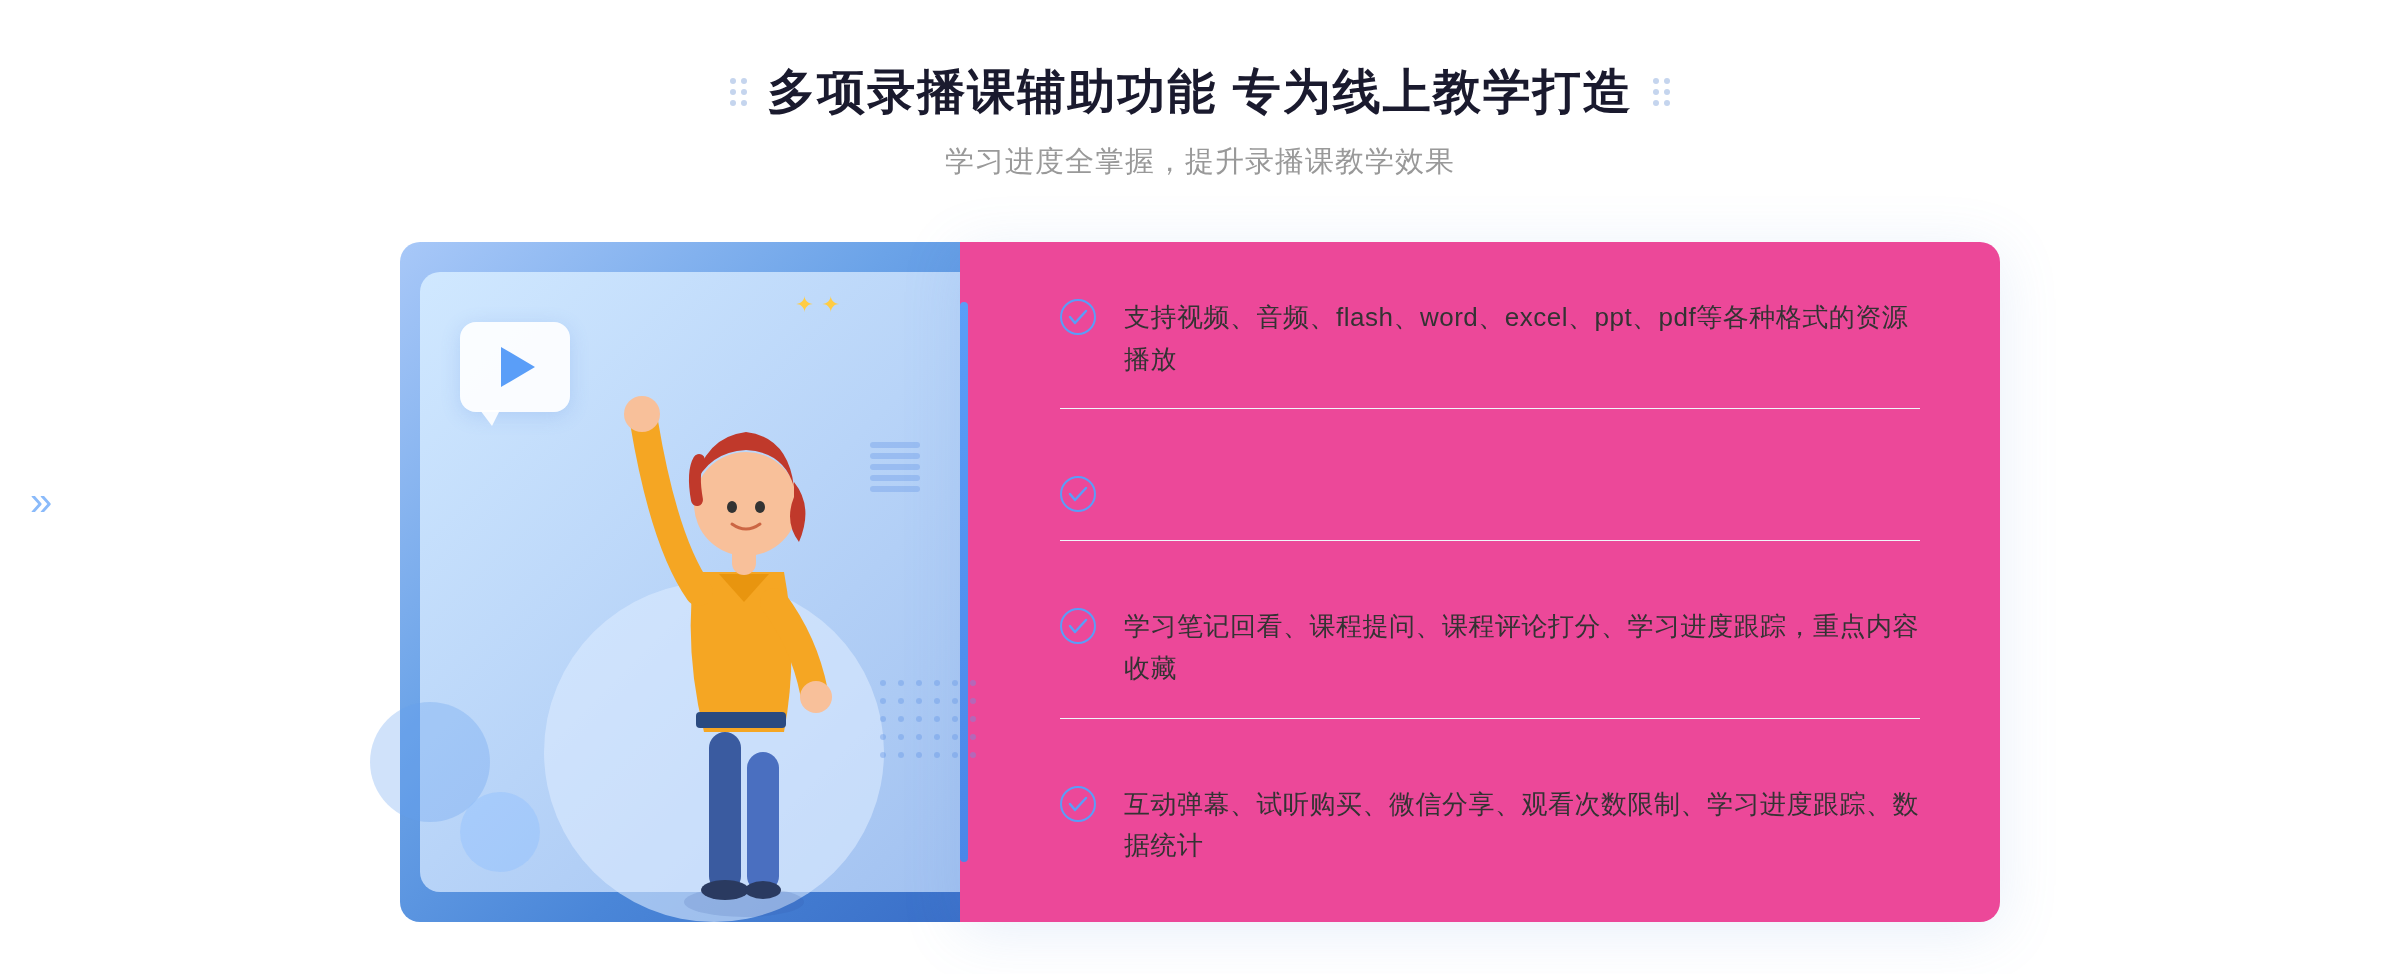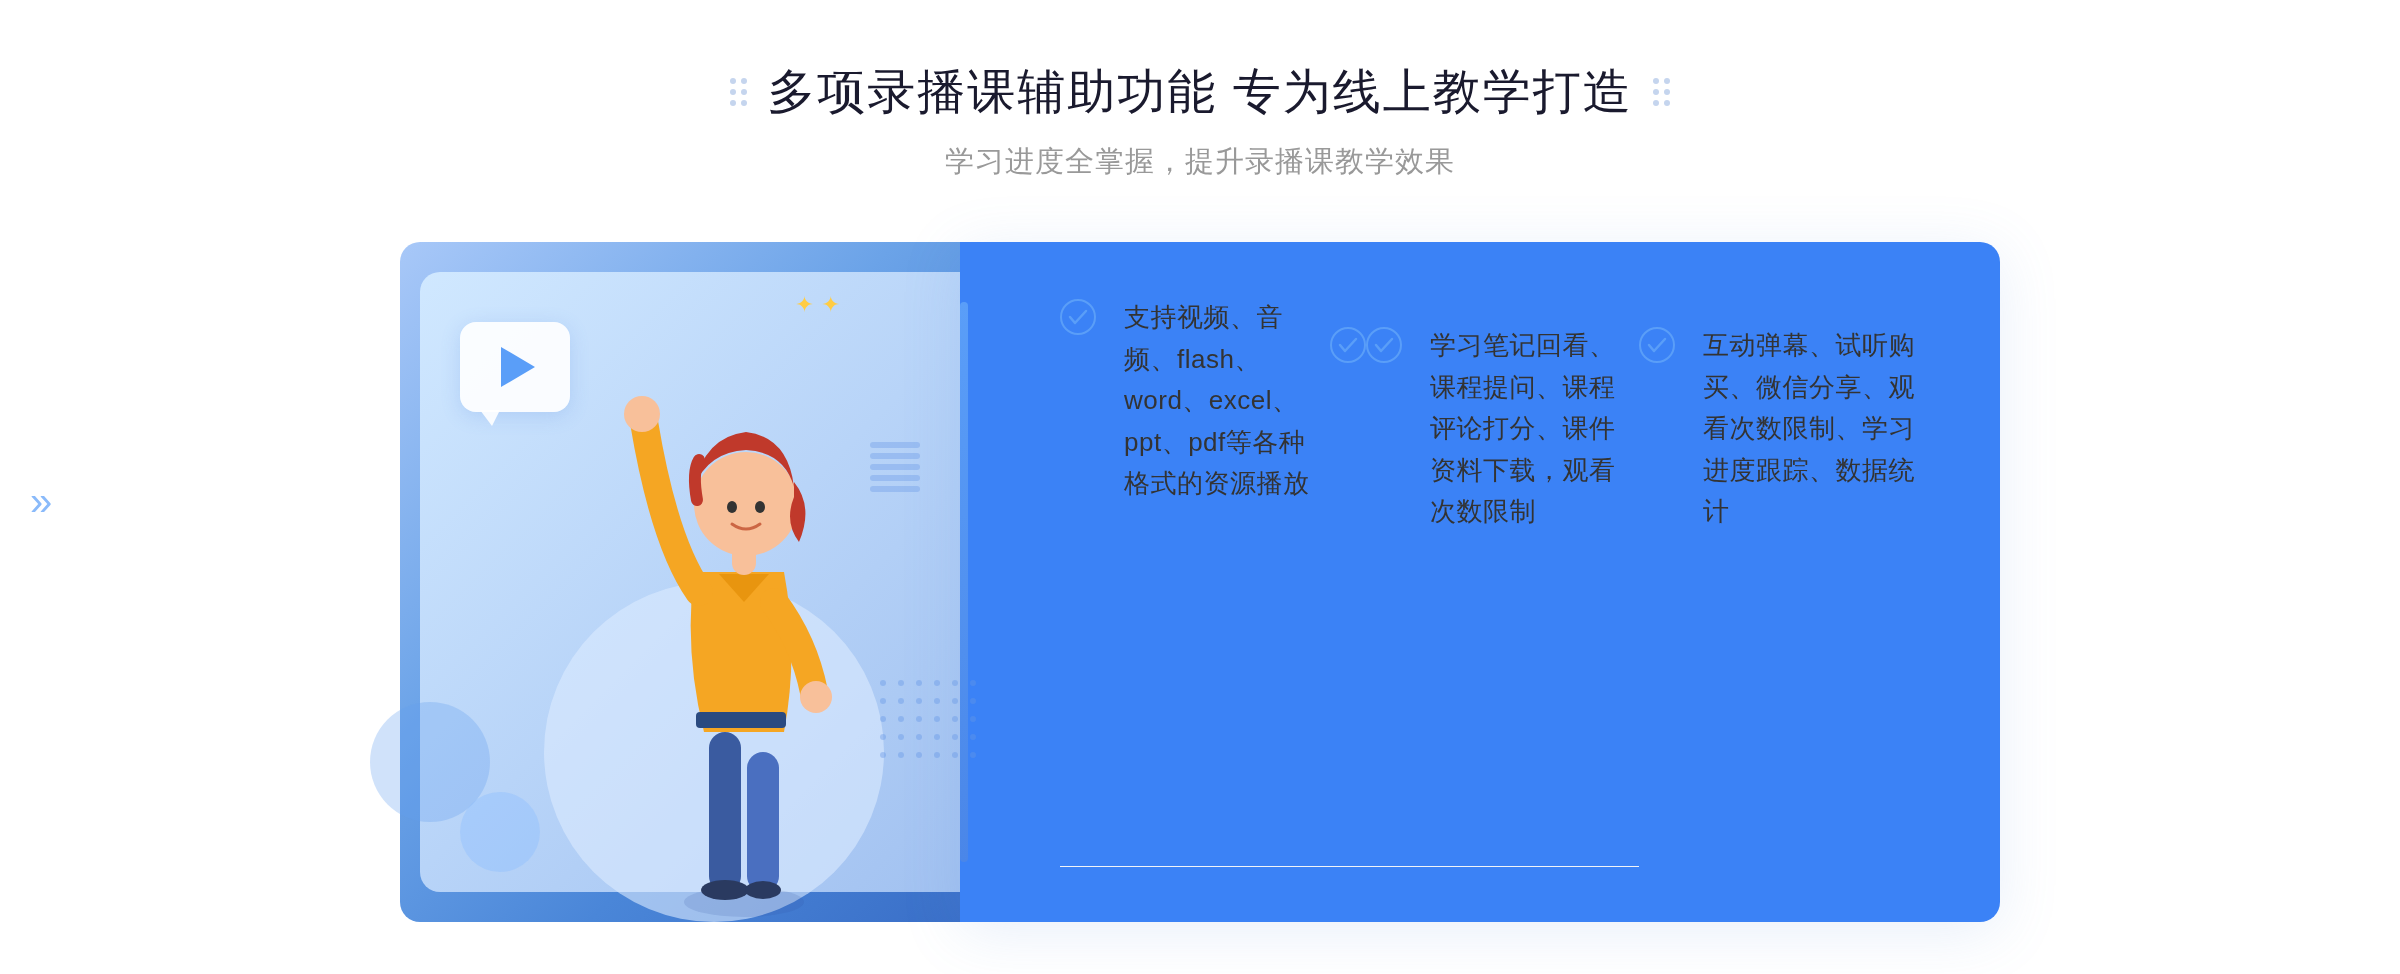--- a/index.html
+++ b/index.html
@@ -56,21 +56,21 @@
     .title-dots .d {
       width: 6px;
       height: 6px;
       border-radius: 50%;
       background: #c5d5ee;
       display: inline-block;
     }
 
     .main-title {
       font-size: 48px;
-      font-weight: 400;
+      font-weight: 700;
       color: #1a1a2e;
       letter-spacing: 2px;
     }
 
     .subtitle {
       font-size: 29px;
       color: #999;
       letter-spacing: 1px;
     }
 
@@ -90,26 +90,26 @@
       border-radius: 20px 0 0 20px;
       background: linear-gradient(135deg, #a8c8f8 0%, #6ba3e8 40%, #4a86d8 70%, #3a6fc8 100%);
       position: relative;
       overflow: visible;
       flex-shrink: 0;
     }
 
     
     .features-panel {
       flex: 1;
-      background: #3b82f6;
+      background: #ec4899;
       border-radius: 0 20px 20px 0;
       box-shadow: 0 10px 60px rgba(100, 150, 220, 0.15);
       padding: 55px 80px 55px 100px;
       display: flex;
-      flex-direction: row;
+      flex-direction: column;
       justify-content: space-between;
       position: relative;
       z-index: 2;
     }
 
     
     .features-panel::before {
       content: '';
       position: absolute;
       left: 0;
@@ -490,21 +490,21 @@
         </div>
       </div>
 
       <div class="feature-item">
         <div class="check-icon">
           <svg viewBox="0 0 36 36" xmlns="http://www.w3.org/2000/svg">
             <circle cx="18" cy="18" r="17" fill="none" stroke="#5a9ef8" stroke-width="2"></circle>
             <polyline points="10,18 15,24 26,12" fill="none" stroke="#5a9ef8" stroke-width="2.5" stroke-linecap="round" stroke-linejoin="round"></polyline>
           </svg>
         </div>
-        <span class="feature-text">学习笔记回看、课程提问、课程评论打分、课件资料下载，观看次数限制</span>
+        <span class="feature-text">学习笔记回看、课程提问、课程评论打分、学习进度跟踪，重点内容收藏</span>
       </div>
 
       <div class="feature-item">
         <div class="check-icon">
           <svg viewBox="0 0 36 36" xmlns="http://www.w3.org/2000/svg">
             <circle cx="18" cy="18" r="17" fill="none" stroke="#5a9ef8" stroke-width="2"></circle>
             <polyline points="10,18 15,24 26,12" fill="none" stroke="#5a9ef8" stroke-width="2.5" stroke-linecap="round" stroke-linejoin="round"></polyline>
           </svg>
         </div>
         <span class="feature-text">互动弹幕、试听购买、微信分享、观看次数限制、学习进度跟踪、数据统计</span>

